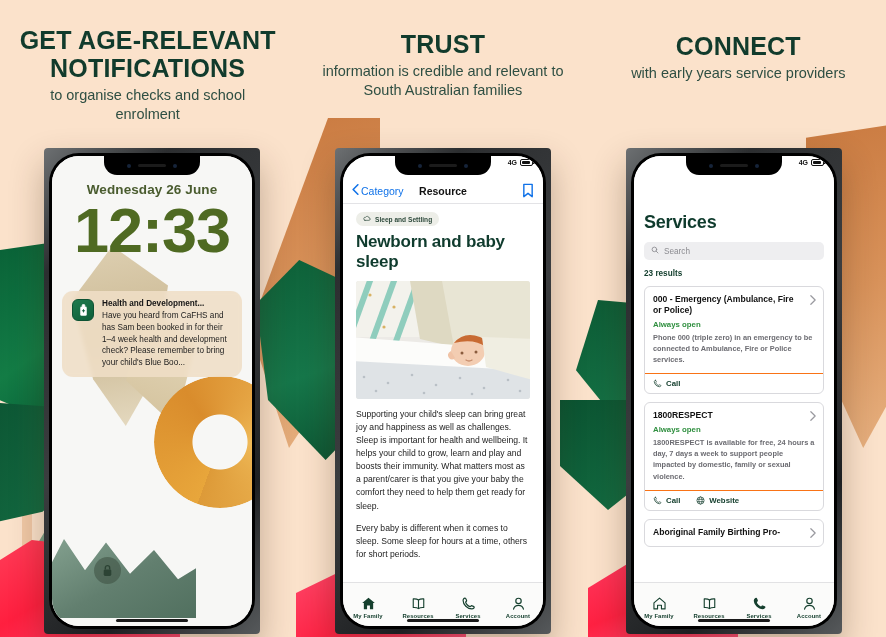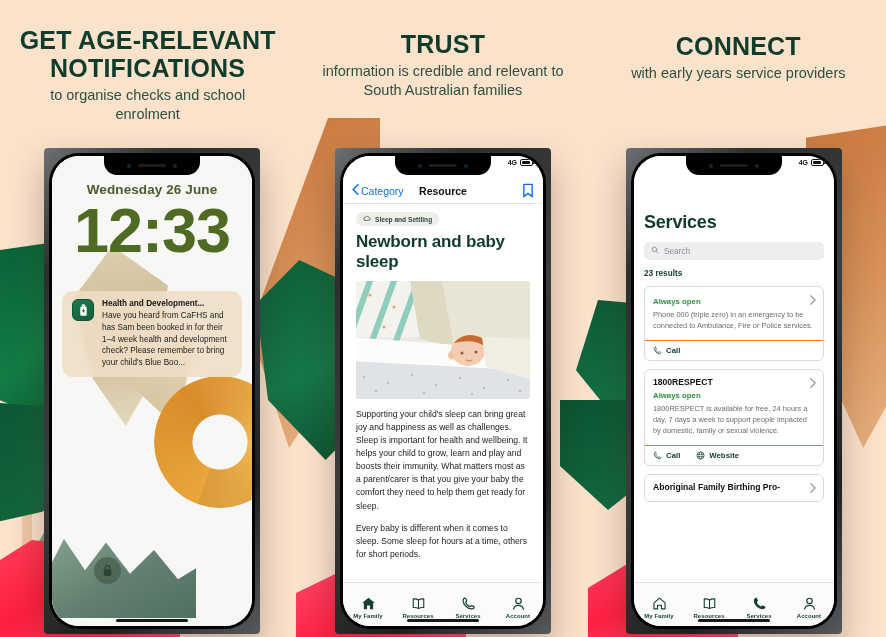--- a/index.html
+++ b/index.html
@@ -153,21 +153,21 @@
     display:flex; align-items:center; gap:5px; padding:0 7px; }
   .s-search svg{ width:8px; height:8px; flex:none; }
   .s-search span{ font-size:8.2px; color:#8b8b90; }
   .s-results{ font-size:8.2px; font-weight:bold; color:#15402f; margin-top:9px; }
   .card{ margin-top:8px; border:1px solid #d9d9dd; border-radius:6px; background:#fff; overflow:hidden; }
   .card-body{ padding:7px 8px 8px 8px; position:relative; }
   .card-chev{ position:absolute; right:7px; top:8px; }
   .card-chev svg{ width:6px; height:10px; display:block; }
   .card-title{ font-size:8.6px; font-weight:bold; color:#111; line-height:1.32; padding-right:14px; }
   .card-open{ font-size:7.8px; font-weight:bold; color:#2f8f3f; margin-top:3px; }
-  .card-desc{ font-size:7.4px; color:#6c6c72; line-height:1.52; margin-top:3px; }
+  .card-desc{ font-size:7.4px; color:#6c6c72; line-height:1.52; margin-top:3px;font-weight:bold; }
   .card-actions{ border-top:1px solid #f97316; display:flex; gap:16px; padding:5px 8px; }
   .act{ display:flex; align-items:center; gap:4px; font-size:7.8px; font-weight:bold; color:#16402f; }
   .act svg{ width:9px; height:9px; display:block; }
 </style>
 </head>
 <body>
 
 <div class="stage">
 
   <div class="deco tan-a"></div>
@@ -412,20 +412,21 @@
 
           <div class="s-results">23 results</div>
 
           <div class="card">
             <div class="card-body">
               <span class="card-chev">
                 <svg viewBox="0 0 8 14" fill="none" stroke="#9a9aa0" stroke-width="1.7" stroke-linecap="round" stroke-linejoin="round">
                     <path d="M1 1l6 6-6 6"></path>
                   </svg>
               </span>
+              <div class="card-title">000 - Emergency (Ambulance, Fire or Police)</div>
               <div class="card-open">Always open</div>
               <div class="card-desc">Phone 000 (triple zero) in an emergency to be connected to Ambulance, Fire or Police services.</div>
             </div>
             <div class="card-actions">
               <div class="act">
                 <span>
                   <svg viewBox="0 0 20 20" fill="none" stroke="#16402f" stroke-width="1.6" stroke-linecap="round">
                       <path d="M5.6 2.8c1 0 1.6 2.6 1.9 3.4.2.7-1.2 1.3-1.3 2 .4 2.4 3.6 5.6 6 6 .7-.1 1.3-1.5 2-1.3.8.3 3.4.9 3.4 1.9 0 1.4-1.9 2.4-3.2 2.4C8.6 17.2 2.8 11.4 2.8 6c0-1.3 1-3.2 2.4-3.2z"></path>
                     </svg>
                 </span>

